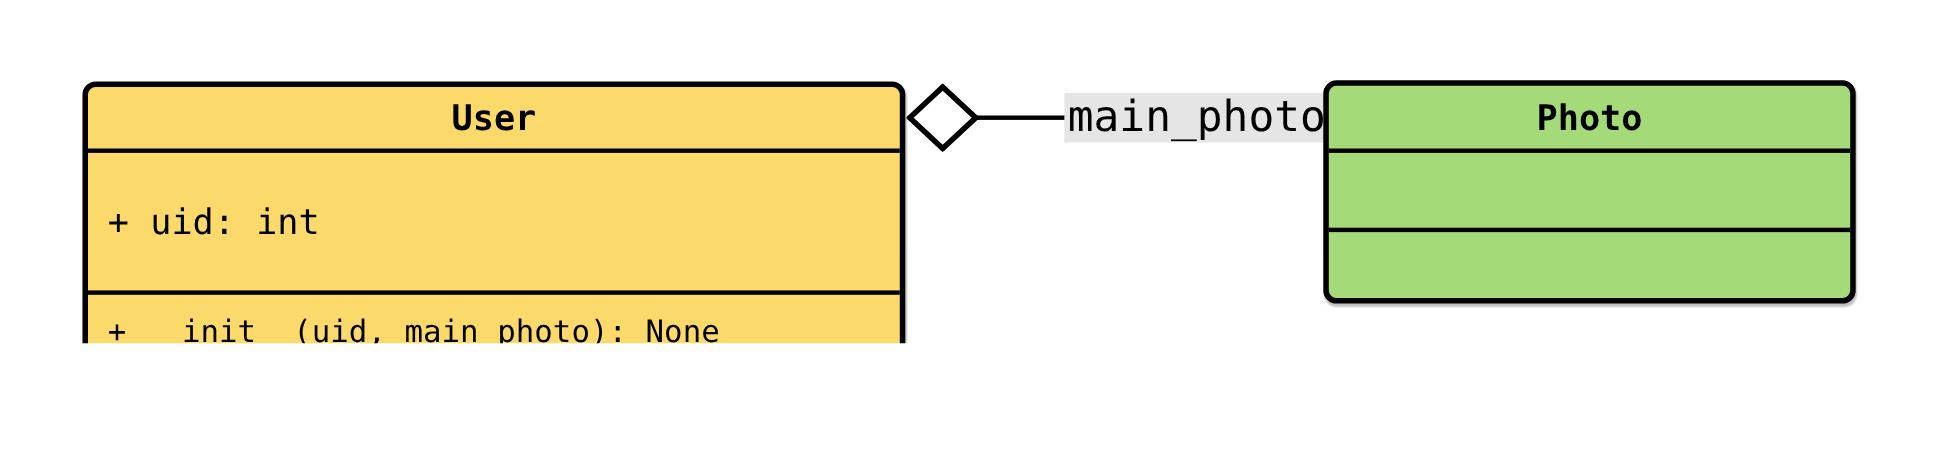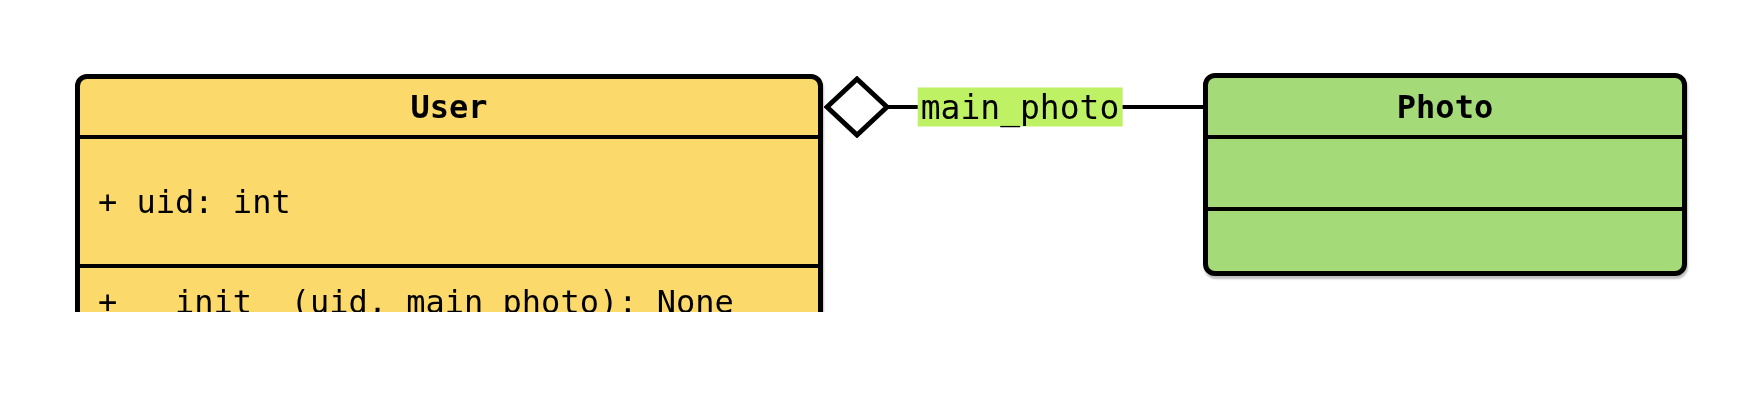--- a/index.html
+++ b/index.html
@@ -35,39 +35,39 @@
     flex: 1;
     display: flex; flex-direction: column; justify-content: center;
     padding-left: 18px;
     font-size: 32px; line-height: 38px; color: #000;
   }
   .attrs-comp span, .methods-comp { white-space: pre; }
   .methods-comp {
     height: 67px; flex: none;
     display: flex; align-items: center;
     padding-left: 18px;
-    font-size: 32px; color: #000;
+    font-size: 28px; color: #000;
   }
   .photo-empty-1 { height: 68px; flex: none; }
   .photo-empty-2 { flex: 1; }
   .bold { font-weight: bold; }
 
   .edge-line {
     position: absolute;
     left: 885px; top: 105px;
     width: 322px; height: 4px;
     background: #000;
   }
   .edge-label {
     position: absolute;
-    left: 1020px; top: 107px;
+    left: 1088px; top: 107px;
     transform: translate(-50%, -50%);
-    background: #bef264;
+    background: #e5e5e5;
     padding: 0 3px;
-    font-size: 33px; color: #000;
+    font-size: 39px; color: #000;
     white-space: pre;
   }
   .diamond-svg { position: absolute; left: 824px; top: 76px; }
 </style>
 </head>
 <body>
 
 <div class="diagram">
 
   <div class="class-box user-box" style="background-color: rgb(251, 217, 107);">

